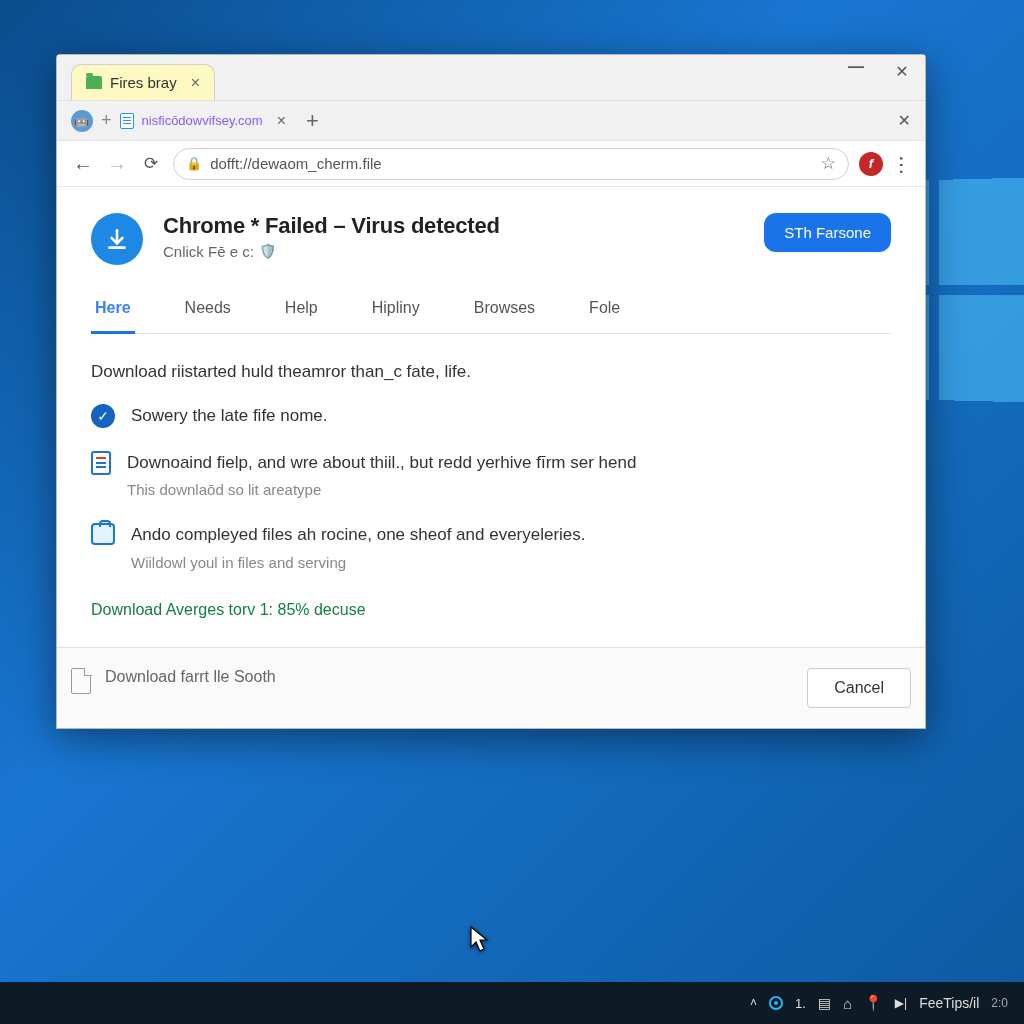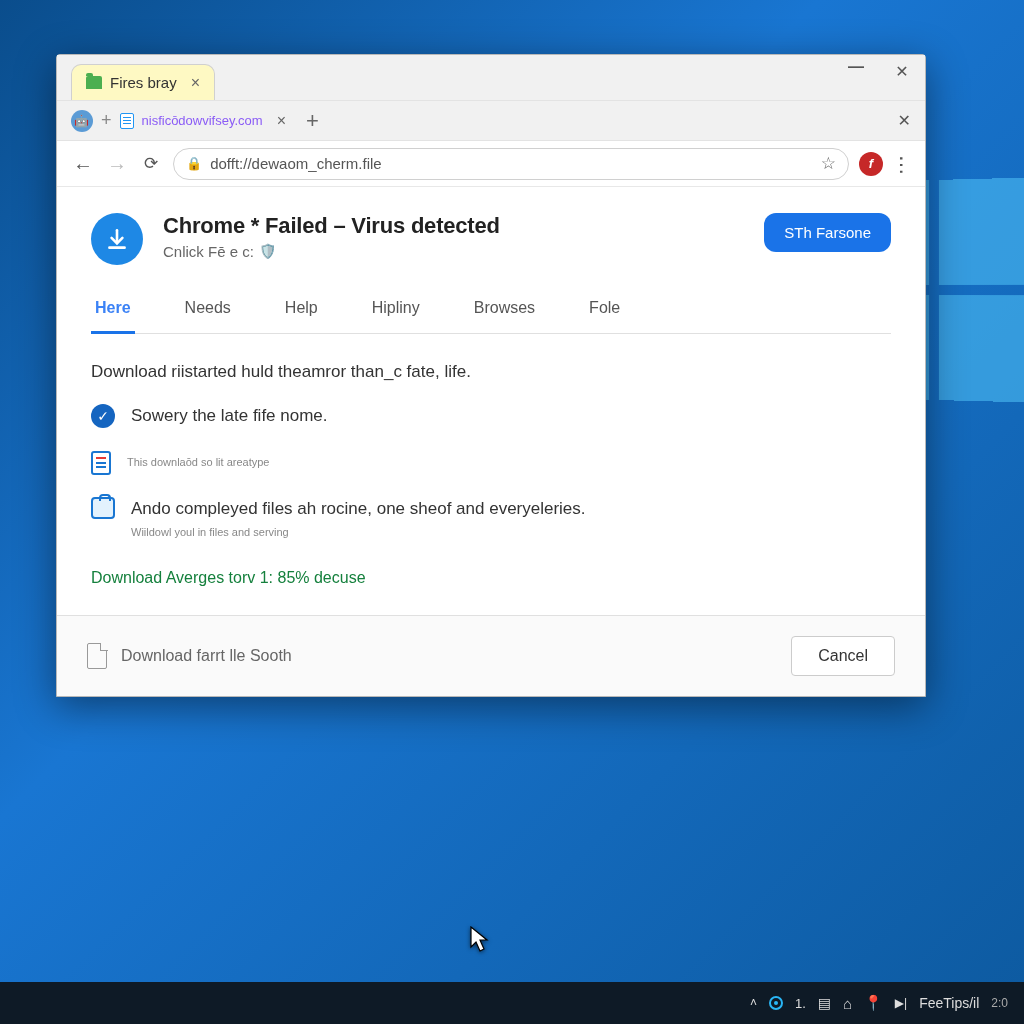--- a/index.html
+++ b/index.html
@@ -105,41 +105,41 @@
   }
   .tabs-nav {
     display: flex; gap: 46px; margin-top: 24px; border-bottom: 1px solid #e0e0e0;
     font-size: 16px; color: #555;
   }
   .tabs-nav span { padding: 10px 4px 14px; cursor: default; }
   .tabs-nav span.active { color: #3b82f6; font-weight: 600; border-bottom: 3px solid #1a73e8; margin-bottom: -1px; }
   .body-text { margin-top: 28px; font-size: 17px; color: #333; }
   .item { display: flex; align-items: flex-start; gap: 16px; margin-top: 22px; }
   .item .txt { font-size: 17px; color: #333; line-height: 1.45; }
-  .item .txt .muted { color: #888; font-size: 11px; margin-top: 4px; }
+  .item .txt .muted { color: #888; font-size: 15px; margin-top: 4px; }
   .ic-check {
     width: 24px; height: 24px; border-radius: 50%; background: #1565c0;
     display: flex; align-items: center; justify-content: center; color: #fff; font-size: 14px; flex-shrink: 0;
   }
   .ic-doc {
     width: 20px; height: 24px; border: 2px solid #1976d2; border-radius: 3px;
     position: relative; flex-shrink: 0;
   }
   .ic-doc::before { content: ""; position: absolute; left: 3px; right: 3px; top: 4px; height: 2px; background: #e53935; }
   .ic-doc::after { content: ""; position: absolute; left: 3px; right: 3px; top: 9px; height: 2px; background: #1976d2; box-shadow: 0 4px 0 #1976d2; }
   .ic-box {
     width: 24px; height: 22px; border: 2px solid #1976d2; border-radius: 4px;
     position: relative; background: #e3f2fd; flex-shrink: 0;
   }
   .ic-box::before { content: ""; position: absolute; top: -5px; left: 6px; width: 8px; height: 5px; border: 2px solid #1976d2; border-bottom: none; border-radius: 4px 4px 0 0; }
   .link-line { margin-top: 28px; color: #15803d; font-size: 16px; }
 
   .footer-bar {
     margin-top: 28px; border-top: 1px solid #e0e0e0; background: #fafafa;
-    display: flex; align-items: center; padding: 20px 30px; gap: 14px;
+    display: flex; align-items: flex-start; padding: 20px 14px; gap: 14px;
   }
   .ic-file {
     width: 20px; height: 26px; border: 1.5px solid #999; border-radius: 2px;
     position: relative;
   }
   .ic-file::before { content: ""; position: absolute; top: -1.5px; right: -1.5px; width: 7px; height: 7px; background: #fafafa; border-left: 1.5px solid #999; border-bottom: 1.5px solid #999;}
   .footer-label { color: #666; font-size: 16px; }
   .cancel-btn {
     margin-left: auto; background: #fff; border: 1px solid #ccc; border-radius: 4px;
     padding: 10px 26px; font-size: 16px; color: #333;
@@ -248,20 +248,21 @@
     <p class="body-text">Download riistarted huld theamror than_c fate, life.</p>
 
     <div class="item">
       <span class="ic-check">✓</span>
       <div class="txt">Sowery the late fife nome.</div>
     </div>
 
     <div class="item">
       <span class="ic-doc"></span>
       <div class="txt">
+        <div>Downoaind fielp, and wre about thiil., but redd yerhive fīrm ser hend</div>
         <div class="muted">This downlaōd so lit areatype</div>
       </div>
     </div>
 
     <div class="item">
       <span class="ic-box"></span>
       <div class="txt">
         <div>Ando compleyed files ah rocine, one sheof and everyeleries.</div>
         <div class="muted">Wiildowl youl in files and serving</div>
       </div>

